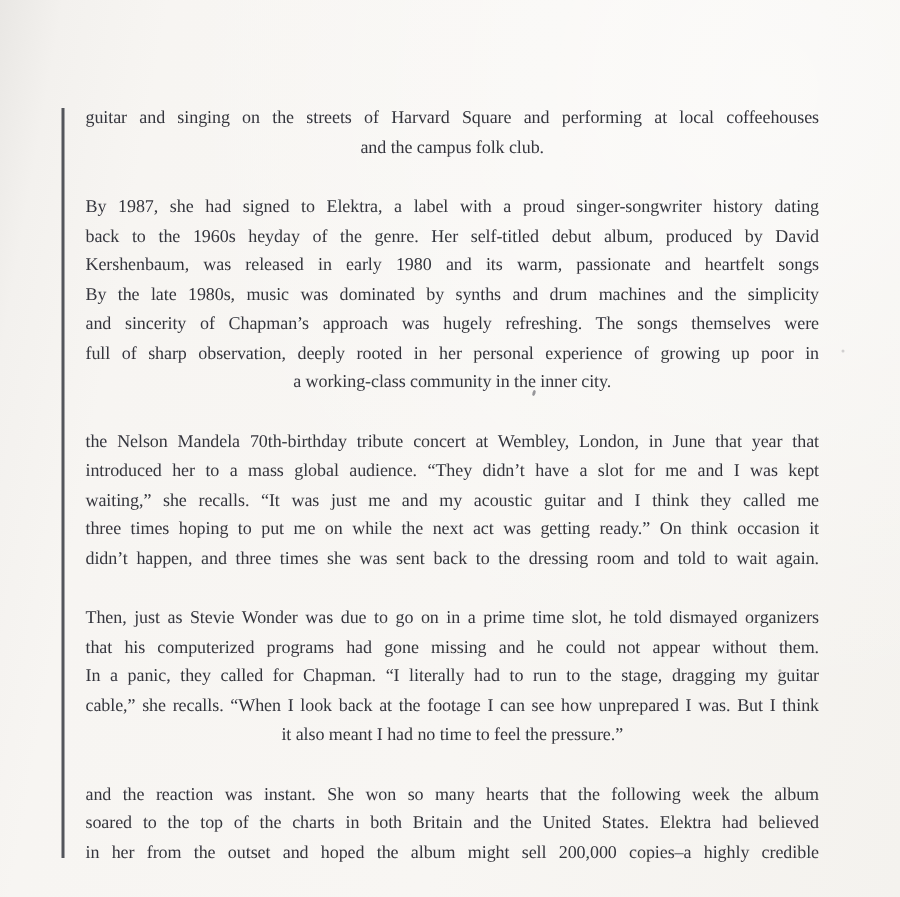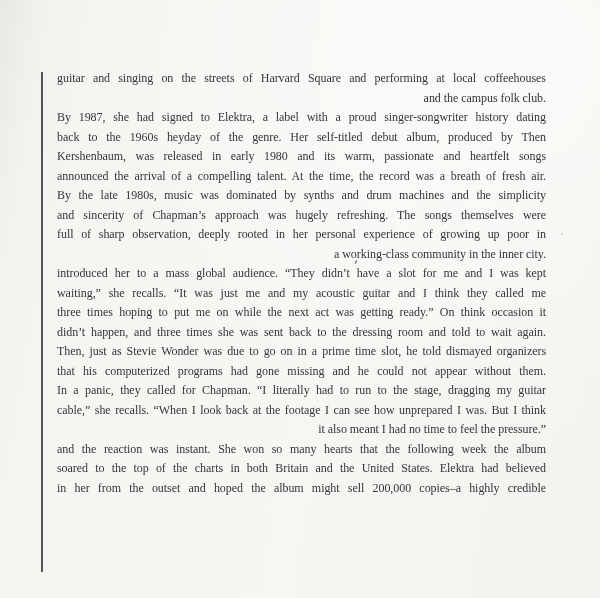--- a/index.html
+++ b/index.html
@@ -28,26 +28,26 @@
   }
   .text-block {
     position: absolute;
     left: 57px;
     top: 69px;
     width: 489px;
     color: var(--text-color, #34353d);
     font-size: 12px;
     letter-spacing: -0.05px;
   }
-  .paragraph + .paragraph { margin-top: 0; }
+  .paragraph + .paragraph { margin-top: 20px; }
   .line {
     line-height: 19.5px;
     height: 19.5px;
     white-space: normal;
-    text-align: right;
+    text-align: center;
   }
   .line.justified {
     text-align: justify;
     text-align-last: justify;
   }
   .speck {
     position: absolute;
     background: rgba(70, 70, 78, 0.55);
     border-radius: 50%;
   }
@@ -60,29 +60,29 @@
 
 <div class="page">
   <div class="margin-rule"></div>
   <div class="text-block">
       <div class="paragraph">
         <div class="line justified">guitar and singing on the streets of Harvard Square and performing at local coffeehouses</div>
         <div class="line">and the campus folk club.</div>
       </div>
       <div class="paragraph">
         <div class="line justified">By 1987, she had signed to Elektra, a label with a proud singer-songwriter history dating</div>
-        <div class="line justified">back to the 1960s heyday of the genre. Her self-titled debut album, produced by Then</div>
+        <div class="line justified">back to the 1960s heyday of the genre. Her self-titled debut album, produced by David</div>
         <div class="line justified">Kershenbaum, was released in early 1980 and its warm, passionate and heartfelt songs</div>
-        <div class="line justified">announced the arrival of a compelling talent. At the time, the record was a breath of fresh air.</div>
         <div class="line justified">By the late 1980s, music was dominated by synths and drum machines and the simplicity</div>
         <div class="line justified">and sincerity of Chapman’s approach was hugely refreshing. The songs themselves were</div>
         <div class="line justified">full of sharp observation, deeply rooted in her personal experience of growing up poor in</div>
         <div class="line">a working-class community in the inner city.</div>
       </div>
       <div class="paragraph">
+        <div class="line justified">the Nelson Mandela 70th-birthday tribute concert at Wembley, London, in June that year that</div>
         <div class="line justified">introduced her to a mass global audience. “They didn’t have a slot for me and I was kept</div>
         <div class="line justified">waiting,” she recalls. “It was just me and my acoustic guitar and I think they called me</div>
         <div class="line justified">three times hoping to put me on while the next act was getting ready.” On think occasion it</div>
         <div class="line justified">didn’t happen, and three times she was sent back to the dressing room and told to wait again.</div>
       </div>
       <div class="paragraph">
         <div class="line justified">Then, just as Stevie Wonder was due to go on in a prime time slot, he told dismayed organizers</div>
         <div class="line justified">that his computerized programs had gone missing and he could not appear without them.</div>
         <div class="line justified">In a panic, they called for Chapman. “I literally had to run to the stage, dragging my guitar</div>
         <div class="line justified">cable,” she recalls. “When I look back at the footage I can see how unprepared I was. But I think</div>

